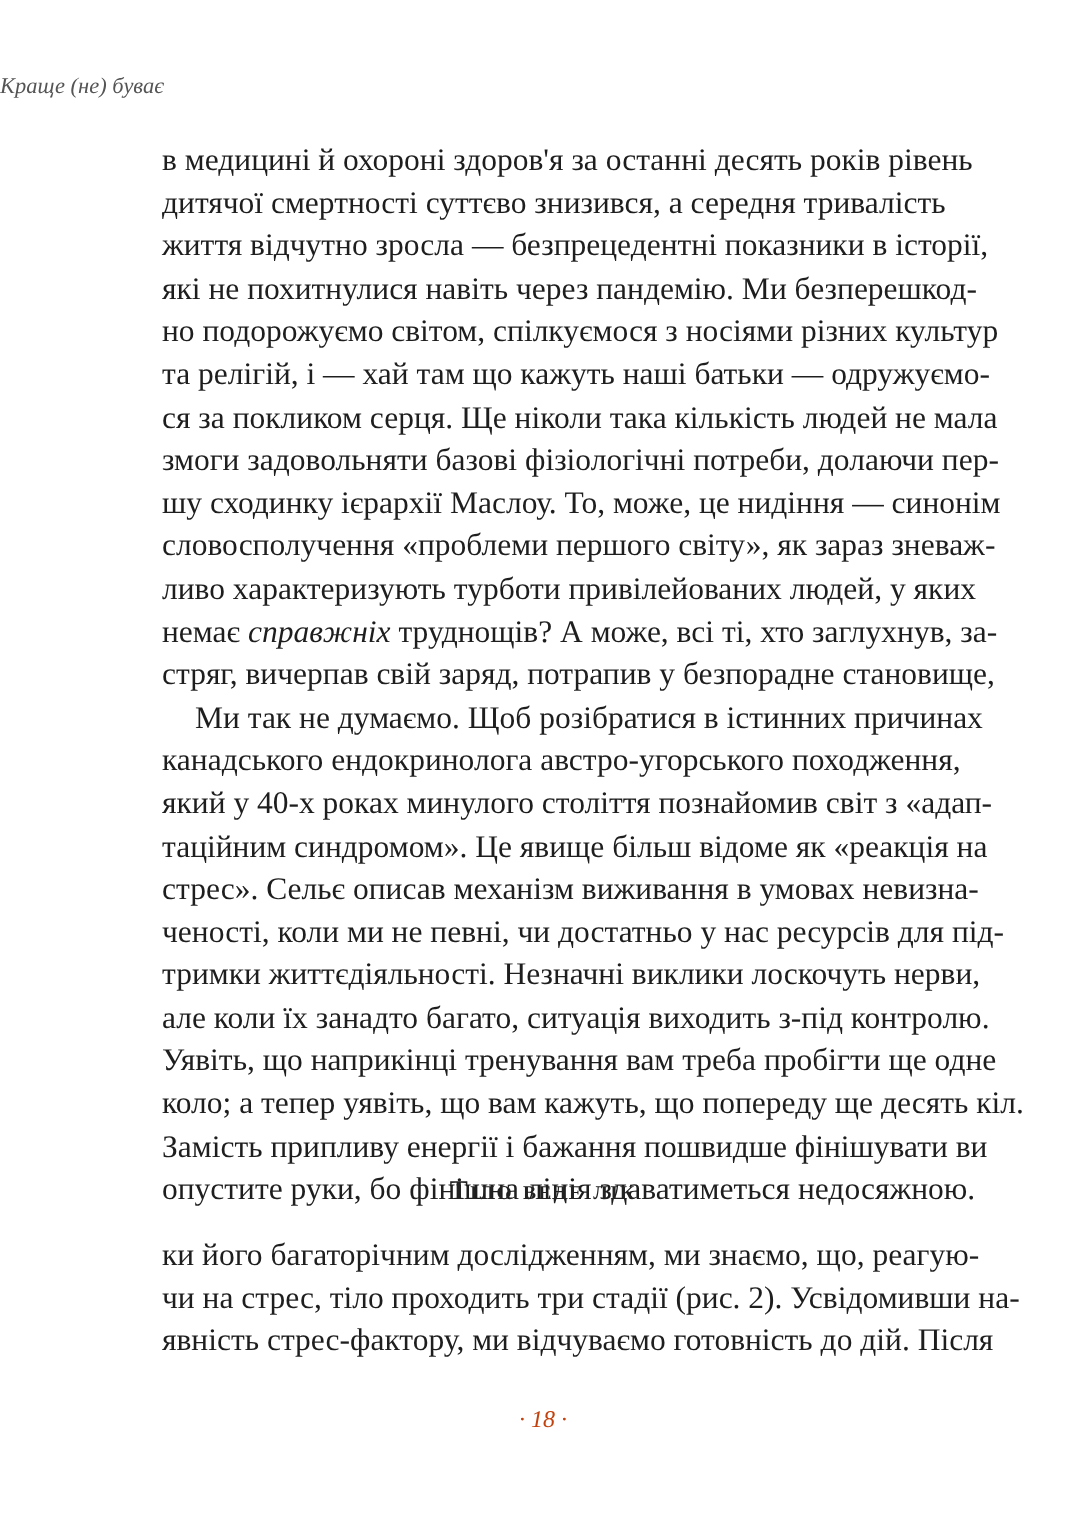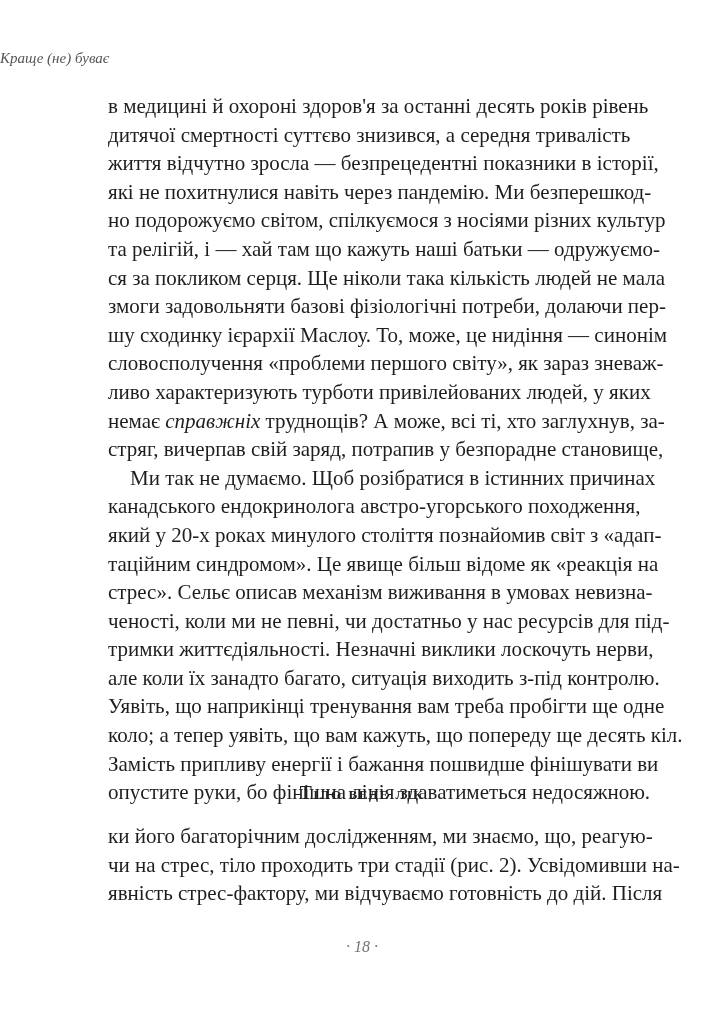--- a/index.html
+++ b/index.html
@@ -26,21 +26,21 @@
   .block1 { top: 92px; }
   .heading {
     position: absolute; top: 783px; left: 0; width: 724px; text-align: center;
     font-family: "Liberation Serif", serif; font-size: 18px; letter-spacing: 1.5px;
     font-variant: small-caps; font-weight: bold; color: #222;
   }
   .block2 { top: 822px; }
   em { font-style: italic; }
   .folio {
     position: absolute; top: 938px; left: 0; width: 724px; text-align: center;
-    font-style: italic; font-size: 16px; color: #737373;
+    font-style: italic; font-size: 16px; color: #c2410c;
     font-family: "Liberation Serif", serif;
   }
 </style>
 </head>
 <body>
 
 <div class="running-head">Краще (не) буває</div>
 
 <div class="text-block block1">
   <span class="line">в медицині й охороні здоров'я за останні десять років рівень</span>
@@ -51,21 +51,21 @@
   <span class="line">та релігій, і — хай там що кажуть наші батьки — одружуємо-</span>
   <span class="line">ся за покликом серця. Ще ніколи така кількість людей не мала</span>
   <span class="line">змоги задовольняти базові фізіологічні потреби, долаючи пер-</span>
   <span class="line">шу сходинку ієрархії Маслоу. То, може, це нидіння — синонім</span>
   <span class="line">словосполучення «проблеми першого світу», як зараз зневаж-</span>
   <span class="line">ливо характеризують турботи привілейованих людей, у яких</span>
   <span class="line"><span>немає </span><em>справжніх</em><span> труднощів? А може, всі ті, хто заглухнув, за-</span></span>
   <span class="line">стряг, вичерпав свій заряд, потрапив у безпорадне становище,</span>
   <span class="line indent">Ми так не думаємо. Щоб розібратися в істинних причинах</span>
   <span class="line">канадського ендокринолога австро-угорського походження,</span>
-  <span class="line">який у 20-х роках минулого століття познайомив світ з «адап-</span>
+  <span class="line">який у 40-х роках минулого століття познайомив світ з «адап-</span>
   <span class="line">таційним синдромом». Це явище більш відоме як «реакція на</span>
   <span class="line">стрес». Сельє описав механізм виживання в умовах невизна-</span>
   <span class="line">ченості, коли ми не певні, чи достатньо у нас ресурсів для під-</span>
   <span class="line">тримки життєдіяльності. Незначні виклики лоскочуть нерви,</span>
   <span class="line">але коли їх занадто багато, ситуація виходить з-під контролю.</span>
   <span class="line">Уявіть, що наприкінці тренування вам треба пробігти ще одне</span>
   <span class="line">коло; а тепер уявіть, що вам кажуть, що попереду ще десять кіл.</span>
   <span class="line">Замість припливу енергії і бажання пошвидше фінішувати ви</span>
   <span class="line last">опустите руки, бо фінішна лінія здаватиметься недосяжною.</span>
 </div>

